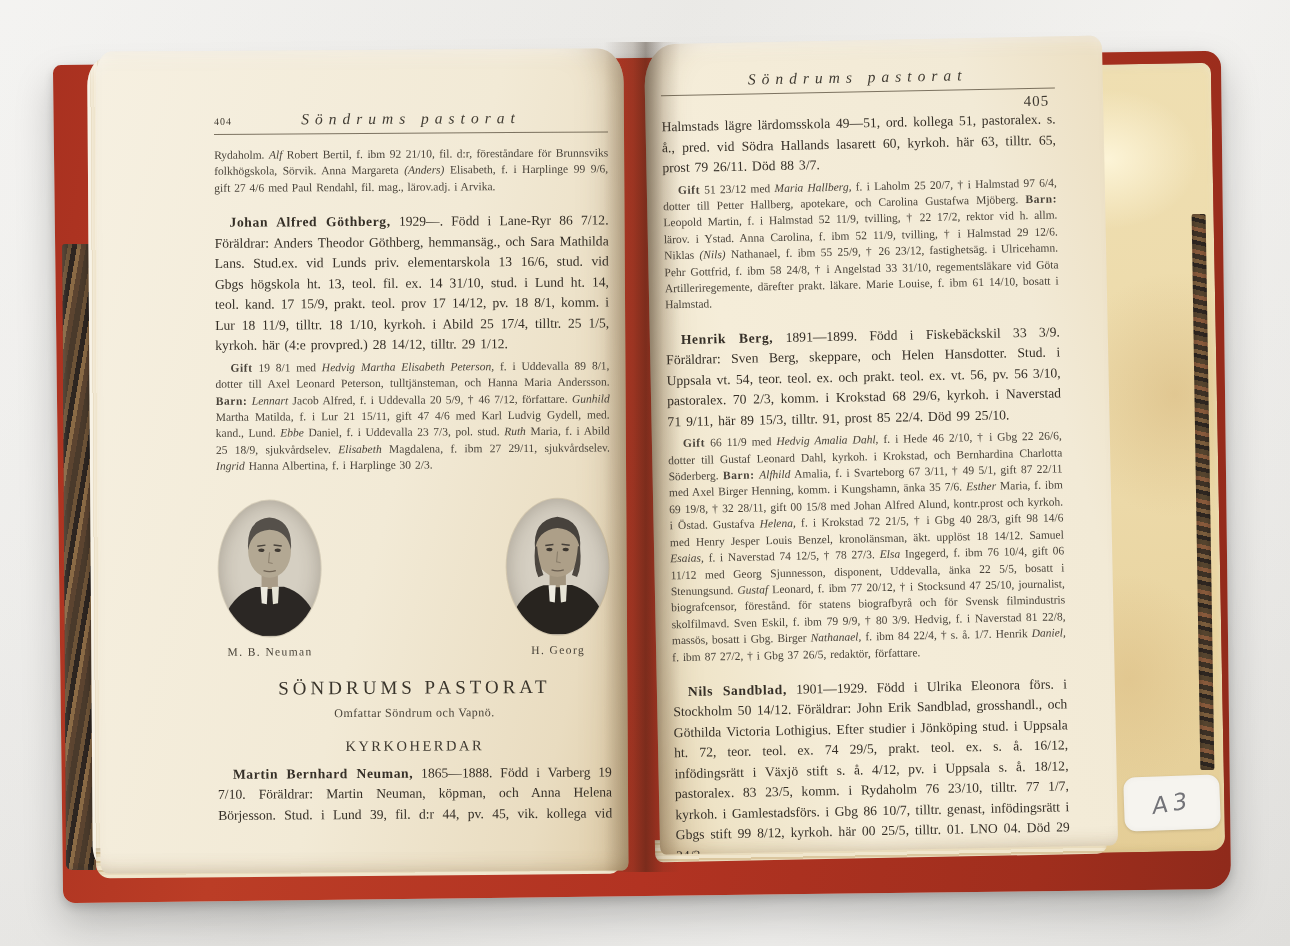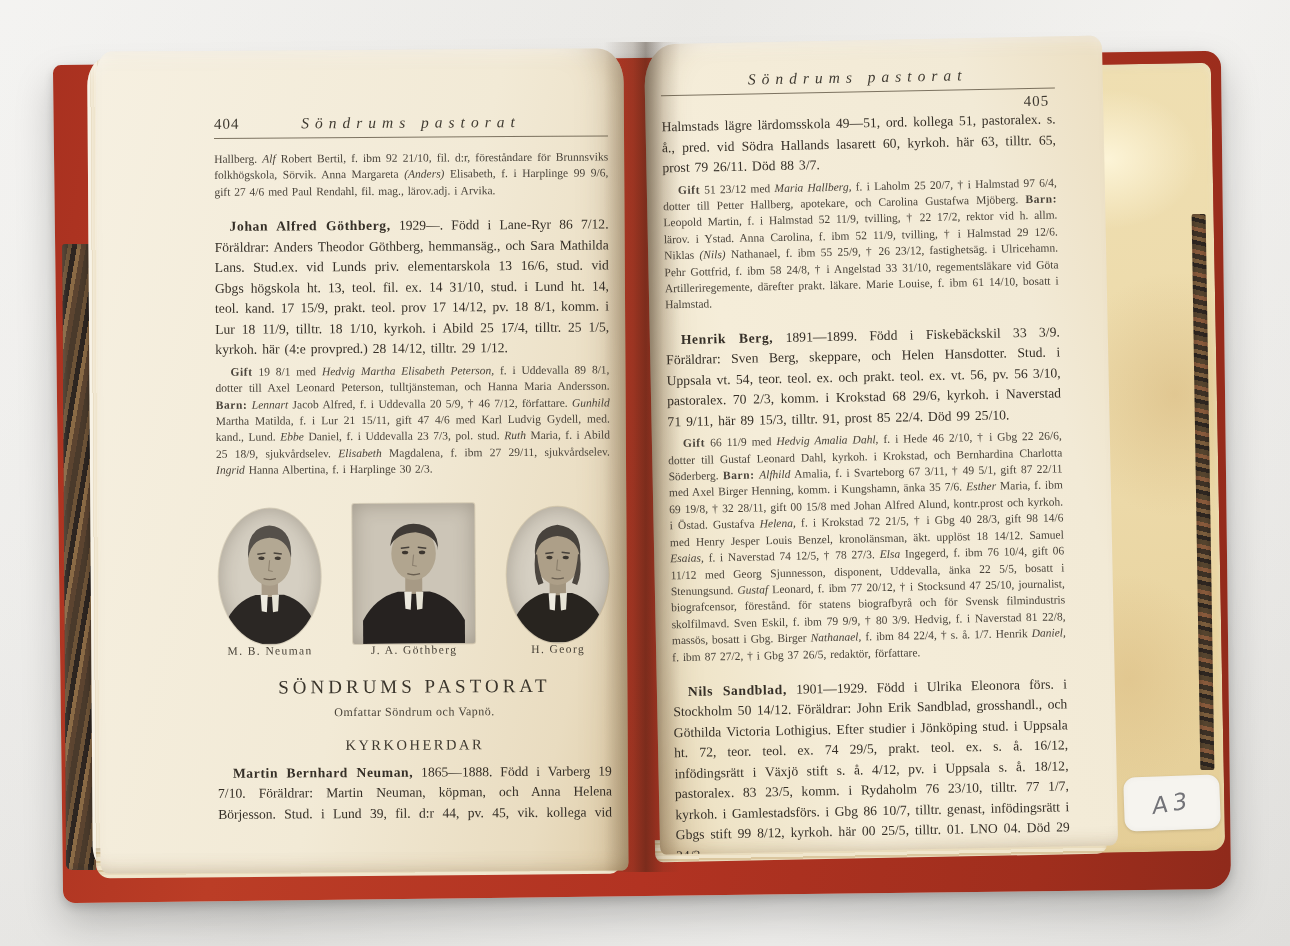--- a/index.html
+++ b/index.html
@@ -83,21 +83,21 @@
     left:652px;top:40px;width:458px;height:810px;
     transform:rotate(-1.15deg);
     border-radius:30px 12px 8px 6px / 42px 14px 10px 8px;
     background:linear-gradient(75deg,#dfcda9 0%,#eee3c6 10%,#f5edd9 32%,var(--paper,#f2ead6) 78%,#ecdfc2 100%);
     box-shadow:inset 28px 0 34px -22px rgba(110,80,45,0.5), inset 0 16px 20px -16px rgba(255,255,255,0.8), inset 0 -12px 16px -12px rgba(140,110,65,0.3);
   }
   .page-inner{position:relative;padding:42px 16px 0 118px;color:#38332b;}
   .page-right .page-inner{padding:28px 48px 0 16px;}
 
   .page-head{display:flex;align-items:baseline;}
-  .pnum{font-size:15px;letter-spacing:1px;color:#3f3a31;width:70px;margin-top:23px;}
+  .pnum{font-size:10px;letter-spacing:1px;color:#3f3a31;width:70px;margin-top:23px;}
   .pnum-spacer{width:70px;}
   .runhead{flex:1;text-align:center;font-style:italic;font-size:15.5px;letter-spacing:6px;color:#3f3a31;white-space:nowrap;}
   .headrule{border-bottom:1.4px solid #5e5442;margin-top:5px;opacity:0.8;}
   .pnum-right{text-align:right;font-size:15px;letter-spacing:1px;color:#3f3a31;margin-top:4px;padding-right:6px;}
 
   .paras p{margin:0;}
   .para{text-align:justify;}
   .para.body{font-size:13.6px;line-height:20.5px;color:#352f27;word-spacing:1.6px;}
   .para.fine{font-size:11.5px;line-height:16.4px;color:#49433a;word-spacing:1px;}
   .para.indent{text-indent:15px;}
@@ -109,21 +109,21 @@
   .lp-top{margin-top:12px;}
 
   
   .portraits{display:flex;justify-content:space-between;align-items:flex-end;margin:26px 2px 6px 2px;}
   .portrait{margin:0;text-align:center;}
   .photo{display:block;margin:0 auto;overflow:hidden;background:#d5cfc2;
     box-shadow:inset 0 0 20px rgba(60,50,38,0.3), 0 0 0 1px rgba(130,118,95,0.25);}
   .photo.oval{width:102px;height:136px;border-radius:50%;}
   .photo.rect{width:122px;height:140px;border-radius:2px;background:#ccc5b7;}
   .photo svg{display:block;width:100%;height:100%;}
-  .portrait figcaption{font-size:11.5px;letter-spacing:1.4px;color:#453f35;}
+  .portrait figcaption{font-size:11.5px;letter-spacing:1.4px;color:#453f35;margin-top:9px;}
 
   .section-heading{font-size:19px;font-weight:400;letter-spacing:4px;text-align:center;margin:20px 0 0 0;color:#3a352c;}
   .section-sub{font-size:12px;text-align:center;margin-top:7px;color:#4a443a;letter-spacing:0.5px;}
   .section-sub2{font-size:14.5px;text-align:center;letter-spacing:2.5px;margin-top:17px;margin-bottom:9px;color:#3d382f;}
 
   .gutter-shadow{
     position:absolute;left:604px;top:42px;width:76px;height:830px;z-index:6;pointer-events:none;
     background:linear-gradient(90deg,rgba(70,50,30,0) 0%,rgba(70,50,30,0.22) 38%,rgba(48,34,20,0.42) 55%,rgba(70,50,30,0.12) 78%,rgba(70,50,30,0) 100%);
   }
 
@@ -157,21 +157,21 @@
   <div class="page page-left">
     <div class="page-inner">
       <div class="page-head">
         <span class="pnum">404</span>
         <span class="runhead">Söndrums pastorat</span>
         <span class="pnum-spacer"></span>
       </div>
       <div class="headrule"></div>
 
       <div class="paras lp-top">
-          <p class="para fine"><span>Hallberg. </span><span class="seg-italic">Alf</span><span> Robert Bertil, f. ibm 92 21/10, fil. d:r, föreståndare för Brunnsviks folkhögskola, Sörvik. Anna Margareta </span><span class="seg-italic">(Anders)</span><span> Elisabeth, f. i Harplinge 99 9/6, gift 27 4/6 med Paul Rendahl, fil. mag., lärov.adj. i Arvika.</span></p>
+          <p class="para fine"><span>Rydaholm. </span><span class="seg-italic">Alf</span><span> Robert Bertil, f. ibm 92 21/10, fil. d:r, föreståndare för Brunnsviks folkhögskola, Sörvik. Anna Margareta </span><span class="seg-italic">(Anders)</span><span> Elisabeth, f. i Harplinge 99 9/6, gift 27 4/6 med Paul Rendahl, fil. mag., lärov.adj. i Arvika.</span></p>
           <p class="para body indent"><span class="seg-bold">Johan Alfred Göthberg,</span><span> 1929—. Född i Lane-Ryr 86 7/12. Föräldrar: Anders Theodor Göthberg, hemmansäg., och Sara Mathilda Lans. Stud.ex. vid Lunds priv. elementarskola 13 16/6, stud. vid Gbgs högskola ht. 13, teol. fil. ex. 14 31/10, stud. i Lund ht. 14, teol. kand. 17 15/9, prakt. teol. prov 17 14/12, pv. 18 8/1, komm. i Lur 18 11/9, tilltr. 18 1/10, kyrkoh. i Abild 25 17/4, tilltr. 25 1/5, kyrkoh. här (4:e provpred.) 28 14/12, tilltr. 29 1/12.</span></p>
           <p class="para fine indent"><span class="seg-bold">Gift</span><span> 19 8/1 med </span><span class="seg-italic">Hedvig Martha Elisabeth Peterson,</span><span> f. i Uddevalla 89 8/1, dotter till Axel Leonard Peterson, tulltjänsteman, och Hanna Maria Andersson. </span><span class="seg-bold">Barn:</span><span> </span><span class="seg-italic">Lennart</span><span> Jacob Alfred, f. i Uddevalla 20 5/9, † 46 7/12, författare. </span><span class="seg-italic">Gunhild</span><span> Martha Matilda, f. i Lur 21 15/11, gift 47 4/6 med Karl Ludvig Gydell, med. kand., Lund. </span><span class="seg-italic">Ebbe</span><span> Daniel, f. i Uddevalla 23 7/3, pol. stud. </span><span class="seg-italic">Ruth</span><span> Maria, f. i Abild 25 18/9, sjukvårdselev. </span><span class="seg-italic">Elisabeth</span><span> Magdalena, f. ibm 27 29/11, sjukvårdselev. </span><span class="seg-italic">Ingrid</span><span> Hanna Albertina, f. i Harplinge 30 2/3.</span></p>
         </div>
 
       <div class="portraits">
         <figure class="portrait">
           <span class="photo oval">
             <svg viewBox="0 0 100 132">
               <path d="M6 132 L6 112 Q16 90 36 84 L64 84 Q84 90 94 112 L94 132 Z" fill="#2b2724"></path>
               <rect x="42" y="68" width="16" height="18" fill="#a99c88"></rect>
@@ -182,38 +182,20 @@
               <path d="M38 44 L46 43 M54 43 L62 44" stroke="#4a443c" stroke-width="1.4" fill="none"></path>
               <path d="M50 50 L49 60 L53 61" stroke="#8f8370" stroke-width="1.1" fill="none"></path>
               <path d="M44 68 Q50 70 56 68" stroke="#6d6152" stroke-width="1.2" fill="none"></path>
               <path d="M41 84 L48 84 L47 101 L42 100 Z" fill="#edeadf"></path>
               <path d="M52 84 L59 84 L58 100 L53 101 Z" fill="#e6e3d5"></path>
             </svg>
           </span>
           <figcaption>M. B. Neuman</figcaption>
         </figure>
 
-        <figure class="portrait">
-          <span class="photo rect">
-            <svg viewBox="0 0 100 132">
-              <path d="M2 132 L2 110 Q14 88 35 83 L65 83 Q86 88 98 110 L98 132 Z" fill="#262220"></path>
-              <rect x="42" y="66" width="16" height="19" fill="#a79a85"></rect>
-              <ellipse cx="50" cy="47" rx="21" ry="25" fill="#b1a58f"></ellipse>
-              <path d="M28 40 Q30 20 50 19 Q74 20 73 44 Q72 30 52 27 Q34 28 28 40 Z" fill="#3f3a35"></path>
-              <ellipse cx="42" cy="46" rx="3" ry="1.7" fill="#3c362f"></ellipse>
-              <ellipse cx="58" cy="46" rx="3" ry="1.7" fill="#3c362f"></ellipse>
-              <path d="M38 42 L46 41 M54 41 L62 42" stroke="#46403a" stroke-width="1.4" fill="none"></path>
-              <path d="M50 48 L49 58 L53 59" stroke="#8d8170" stroke-width="1.1" fill="none"></path>
-              <path d="M44 66 Q50 68 56 66" stroke="#695e50" stroke-width="1.2" fill="none"></path>
-              <path d="M41 83 L48 83 L47 100 L42 99 Z" fill="#ece9de"></path>
-              <path d="M52 83 L59 83 L58 99 L53 100 Z" fill="#e5e2d4"></path>
-            </svg>
-          </span>
-          <figcaption>J. A. Göthberg</figcaption>
-        </figure>
 
         <figure class="portrait">
           <span class="photo oval">
             <svg viewBox="0 0 100 132">
               <path d="M6 132 L6 112 Q16 90 36 84 L64 84 Q84 90 94 112 L94 132 Z" fill="#28241f"></path>
               <rect x="42" y="68" width="16" height="18" fill="#a2957f"></rect>
               <ellipse cx="50" cy="49" rx="22" ry="27" fill="#ad9f88"></ellipse>
               <path d="M28 50 Q25 20 50 17 Q75 20 72 50 Q70 30 50 28 Q30 30 28 50 Z" fill="#47423c"></path>
               <path d="M28 46 Q26 66 31 76 L36 74 Q31 60 30 46 Z" fill="#4c463f"></path>
               <path d="M72 46 Q74 66 69 76 L64 74 Q69 60 70 46 Z" fill="#4c463f"></path>

